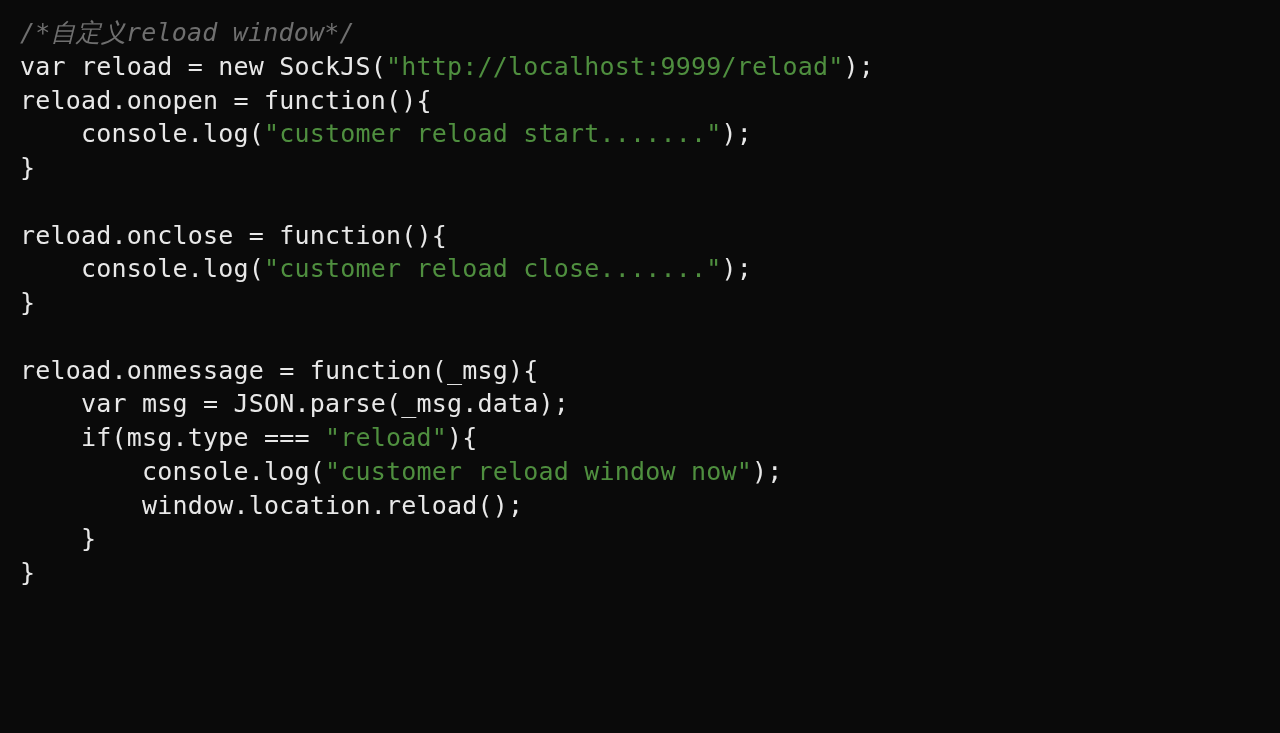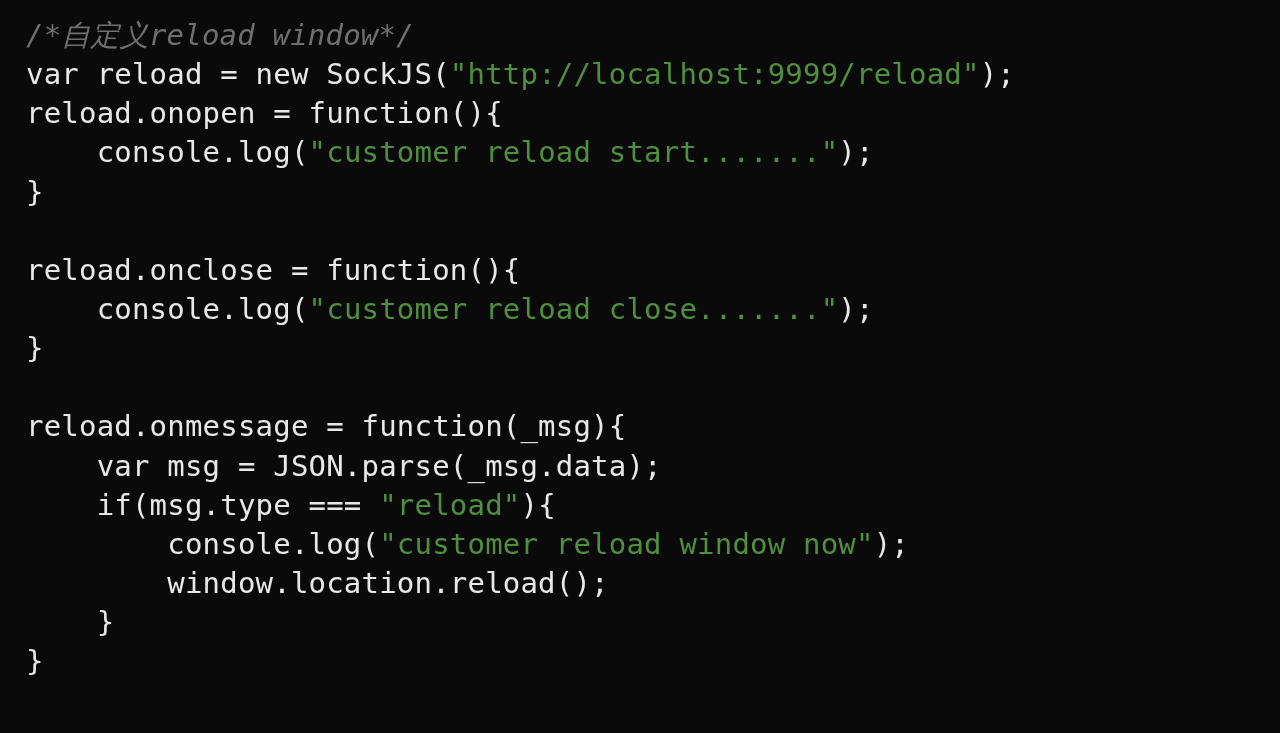--- a/index.html
+++ b/index.html
@@ -5,23 +5,23 @@
   html, body {
     margin: 0;
     padding: 0;
     background: #0a0a0a;
     width: 1280px;
     height: 733px;
     overflow: hidden;
   }
   pre.code {
     margin: 0;
-    padding: 16px 26px;
+    padding: 16px 20px;
     font-family: "Menlo", "Consolas", "DejaVu Sans Mono", monospace;
-    font-size: 29px;
+    font-size: 25px;
     line-height: 1.35;
     color: #e8e8e8;
     white-space: pre;
     letter-spacing: 0.2px;
     font-weight: 500;
   }
   .cm { color: #6f6f6f; font-style: italic; }     
   .kw { color: #e8e8e8; }                           
   .st { color: #4f8f3f; }                           
 </style>

